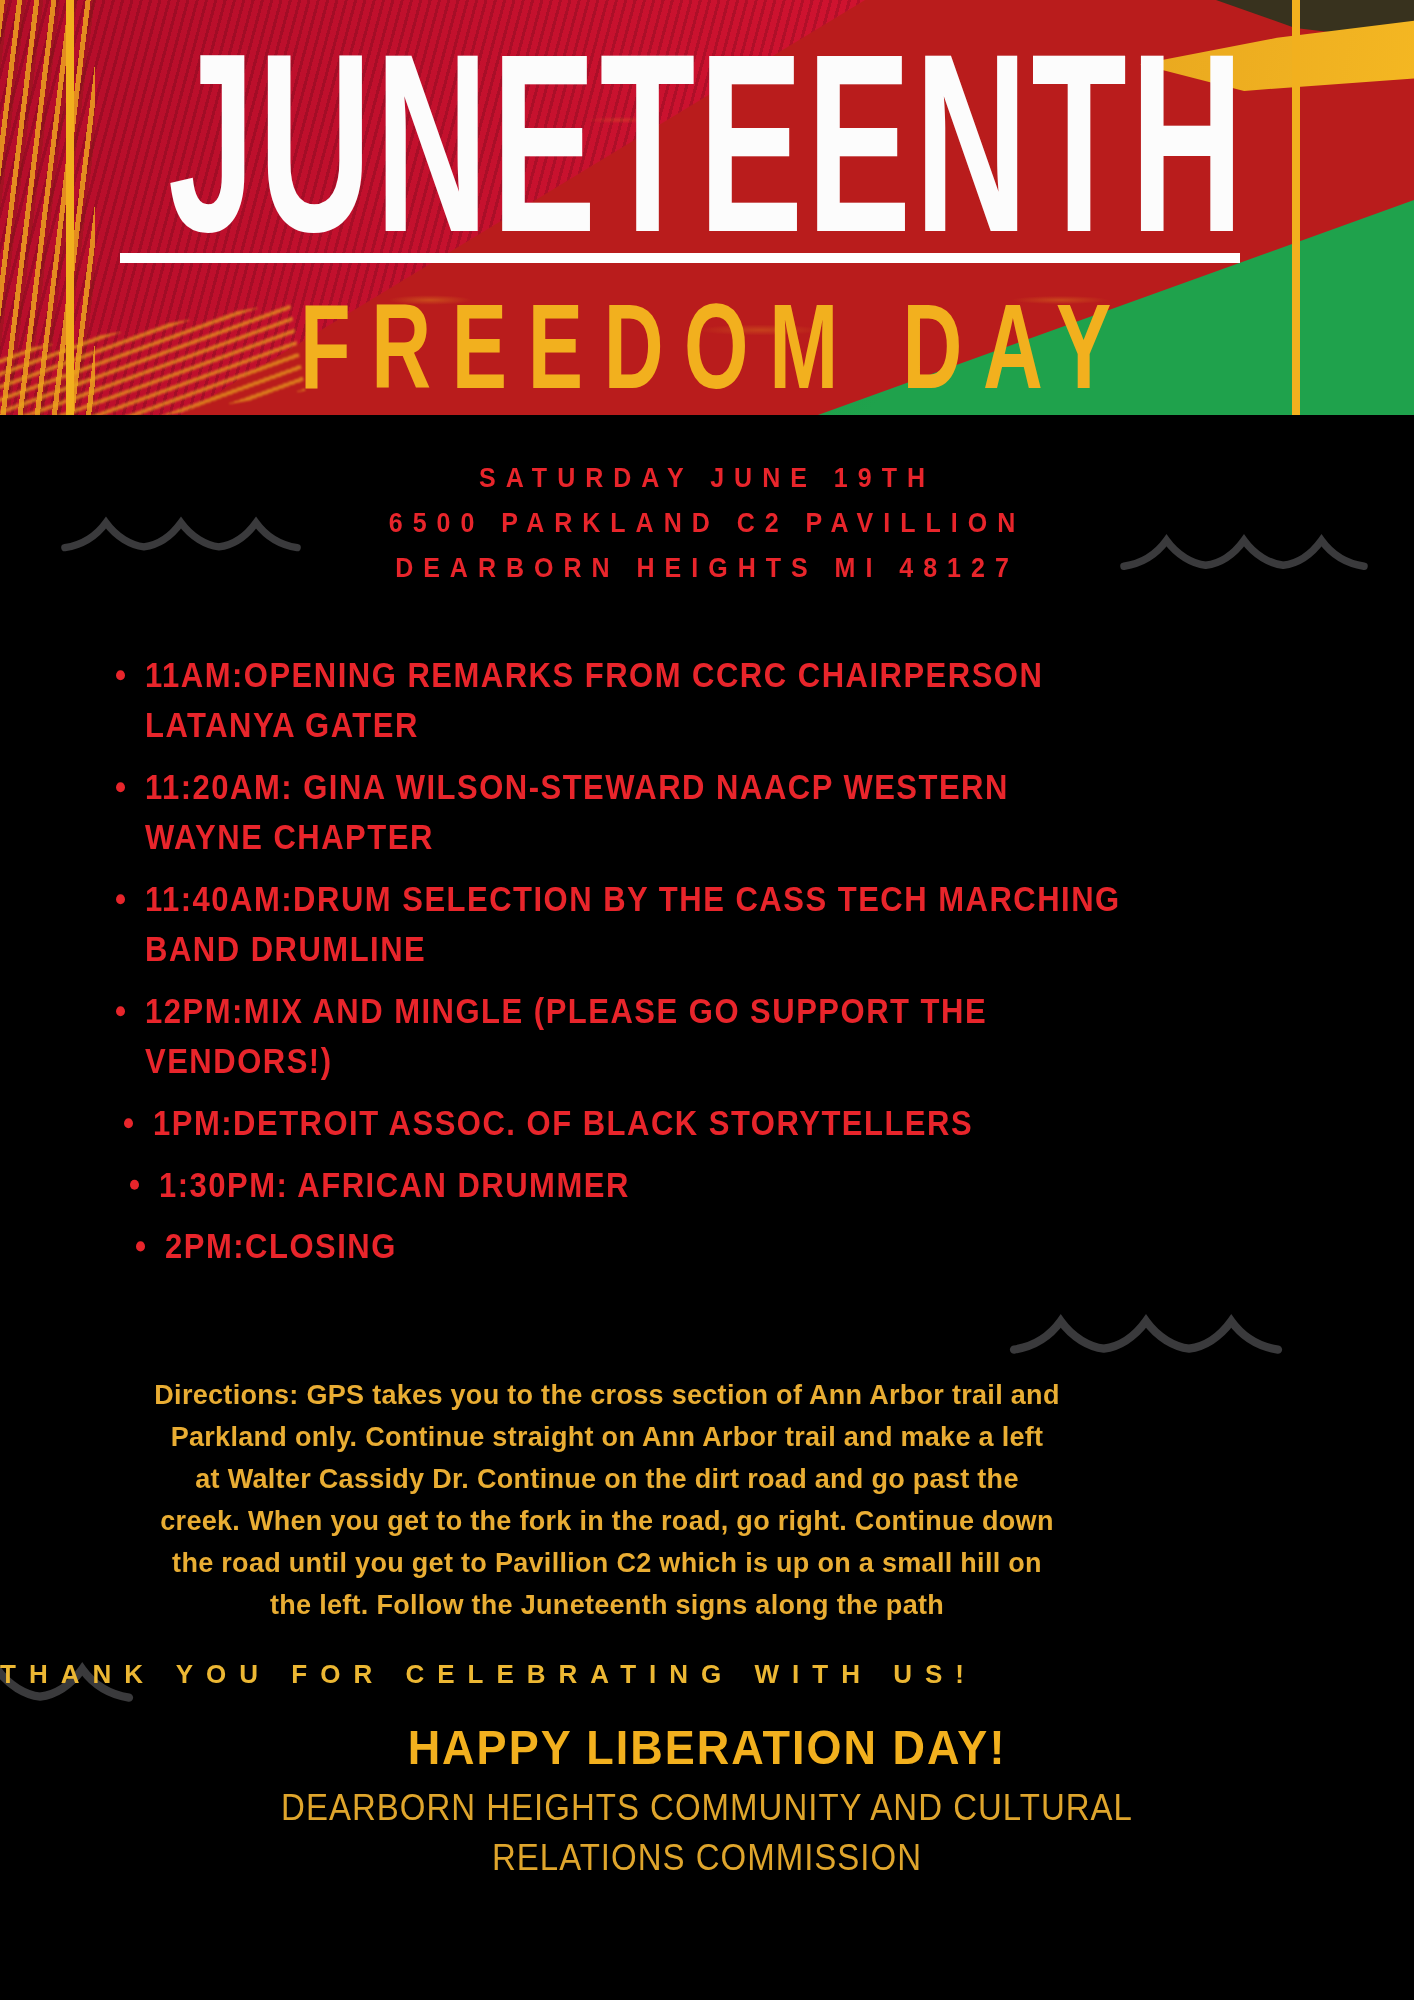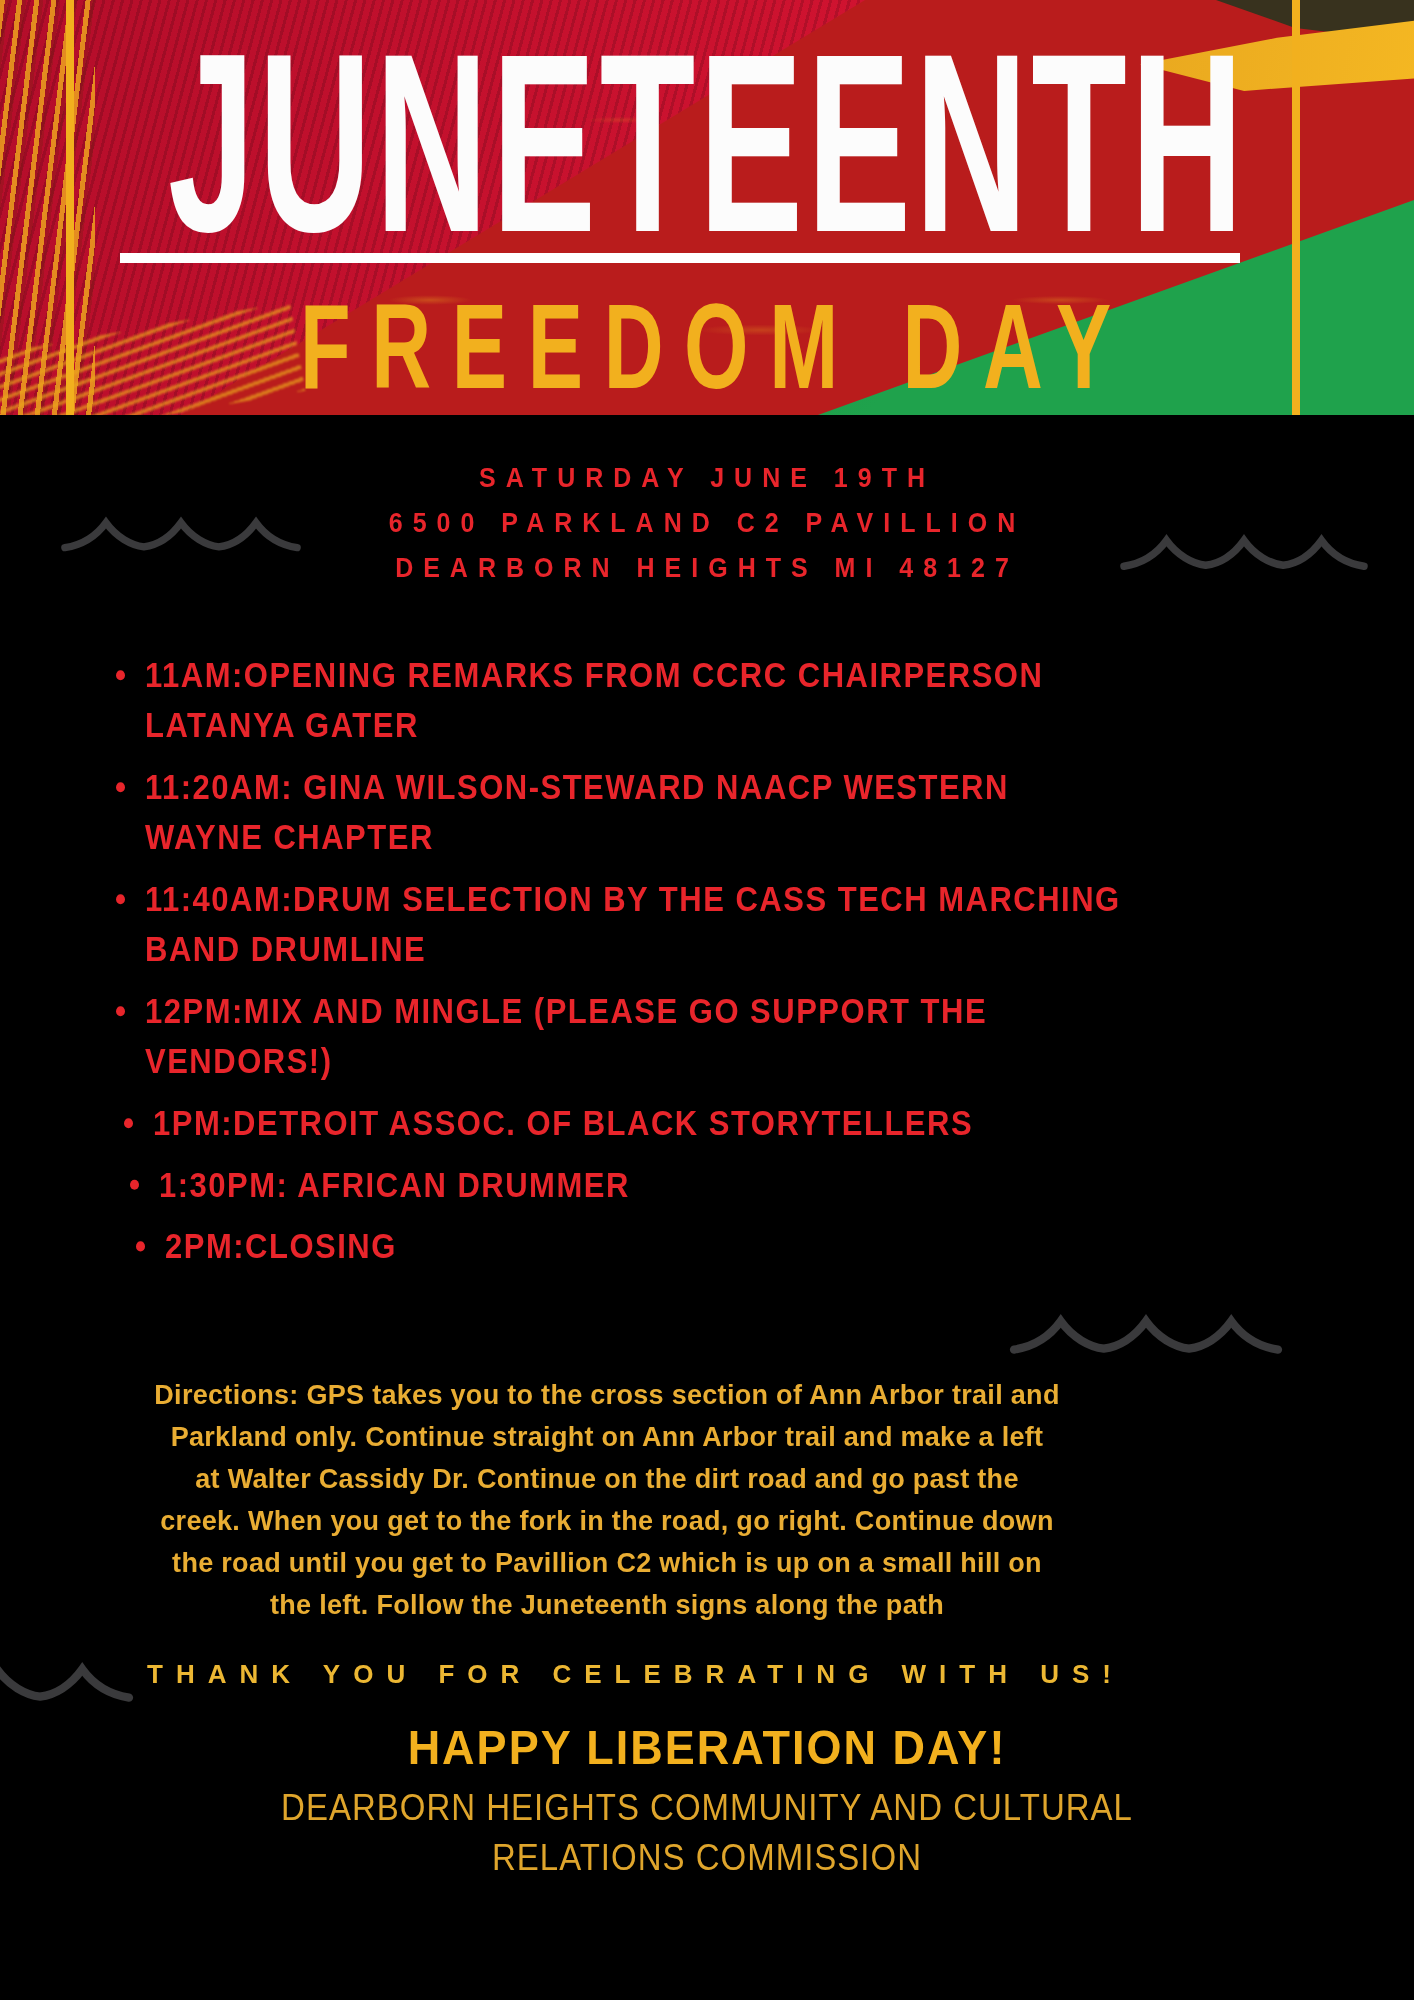--- a/index.html
+++ b/index.html
@@ -99,21 +99,21 @@
     white-space:pre-line;
   }
   
   .directions{
     position:absolute;top:1374px;left:0;width:1214px;text-align:center;
     color:#e9ad33;font-weight:700;font-size:27px;line-height:42px;letter-spacing:.3px;
     white-space:pre-line;
   }
   
   .thanks{
-    position:absolute;top:1656px;left:0;width:1124px;text-align:right;
+    position:absolute;top:1656px;left:0;width:1124px;text-align:left;
     color:#ecb733;font-weight:700;font-size:26px;line-height:36px;letter-spacing:13px;
   }
   .headline{
     position:absolute;top:1720px;left:0;width:1414px;text-align:center;margin:0;
     color:#f2b01e;font-weight:700;font-size:45px;line-height:52px;letter-spacing:2px;
     transform:scaleY(1.08);transform-origin:center top;
   }
   .organization{
     position:absolute;top:1782px;left:0;width:1414px;text-align:center;
     color:#dfa52c;font-weight:400;font-size:33px;line-height:44px;letter-spacing:1px;

